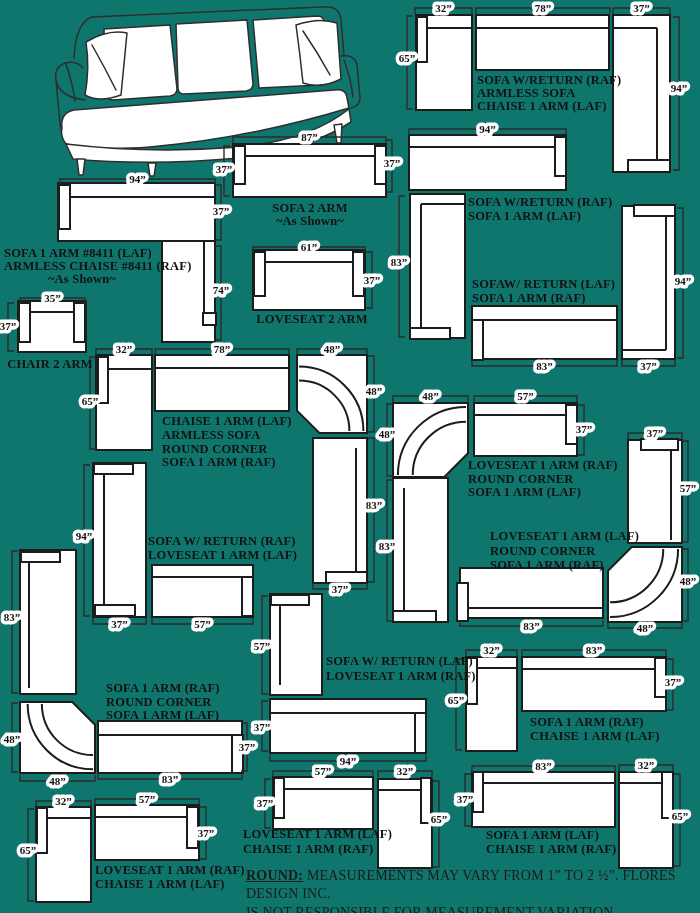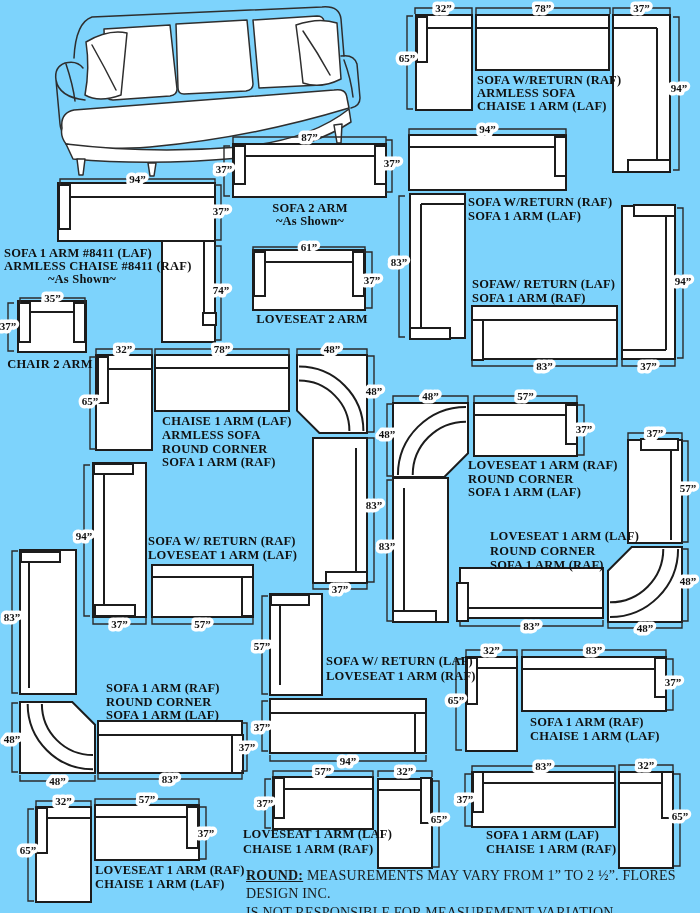--- a/index.html
+++ b/index.html
@@ -1,16 +1,16 @@
 <!DOCTYPE html>
 <html><head>
 <meta charset="utf-8">
 <style>
   html,body{margin:0;padding:0;background:#fff;}
-  .canvas{position:relative;width:700px;height:913px;background:#7dd3fc;overflow:hidden;
+  .canvas{position:relative;width:700px;height:913px;background:#0f766e;overflow:hidden;
           font-family:"Liberation Serif",serif;}
   svg{position:absolute;left:0;top:0;}
   .pc{fill:#fff;stroke:#1c1c1c;stroke-width:2;stroke-linejoin:miter;}
   .pl{fill:none;stroke:#1c1c1c;stroke-width:2;}
   .dl{fill:none;stroke:#2b2b2b;stroke-width:1.4;}
   .dim{font-family:"Liberation Serif",serif;font-size:11px;font-weight:bold;fill:#111;
        stroke:#fff;stroke-width:7;paint-order:stroke;stroke-linejoin:round;
        text-anchor:middle;dominant-baseline:central;}
   .lbl{font-family:"Liberation Serif",serif;font-size:12.5px;font-weight:bold;fill:#111;
        dominant-baseline:central;letter-spacing:.2px;}

